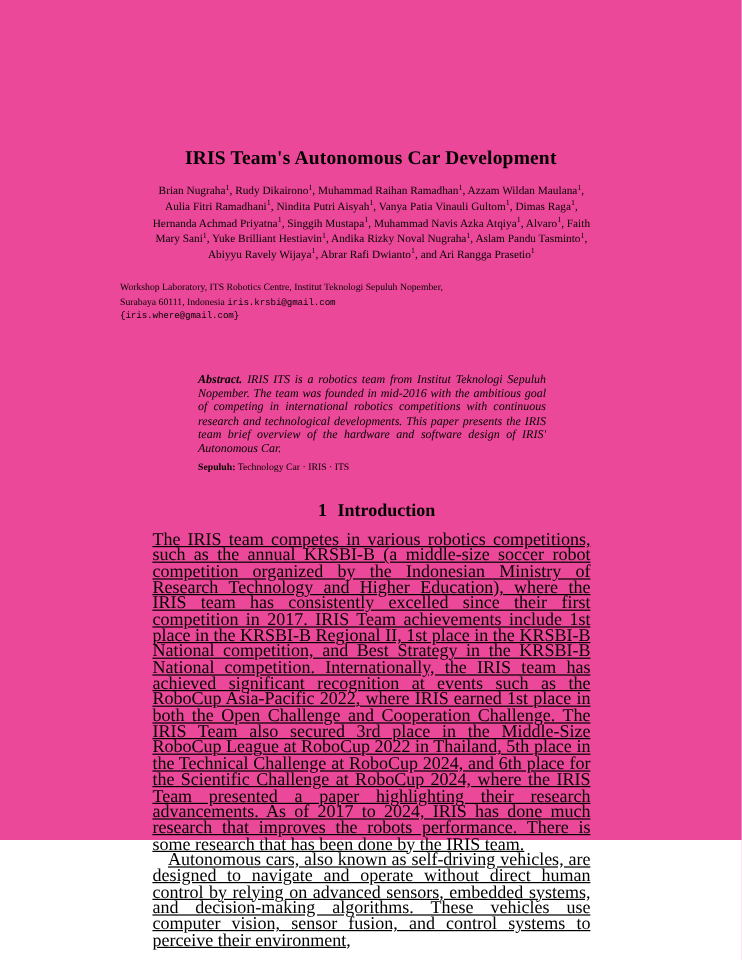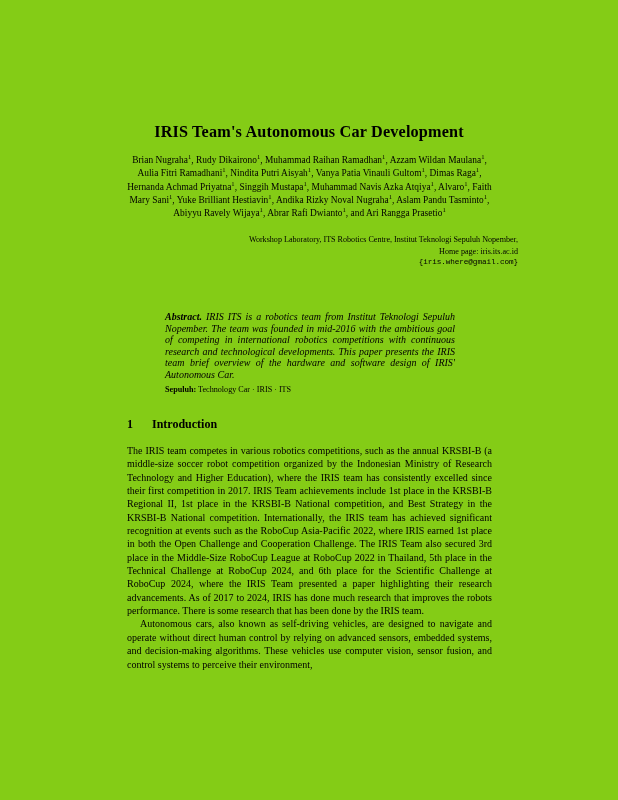--- a/index.html
+++ b/index.html
@@ -13,22 +13,22 @@
     height: 800px;
     overflow: hidden;
     font-family: "Liberation Serif", "DejaVu Serif", serif;
     color: #000000;
     -webkit-font-smoothing: antialiased;
   }
 
   .page {
     position: relative;
     width: 618px;
-    height: 800px;
-    background: #84cc16;
+    height: 700px;
+    background: #ec4899;
     box-sizing: border-box;
   }
 
   
   .title {
     position: absolute;
     left: 0;
     right: 0;
     top: 112px;
     text-align: center;
@@ -54,21 +54,21 @@
     vertical-align: 4px;
     line-height: 0;
   }
 
   
   .affiliation {
     position: absolute;
     left: 100px;
     width: 418px;
     top: 234px;
-    text-align: right;
+    text-align: left;
     font-size: 8.1px;
     line-height: 11.6px;
   }
   .affiliation .mono {
     font-family: "Liberation Mono", "DejaVu Sans Mono", monospace;
     font-size: 7.7px;
     letter-spacing: -0.1px;
   }
 
   
@@ -100,59 +100,64 @@
   .kw-sep {
     padding: 0 2px;
   }
 
   
   .section-heading {
     position: absolute;
     left: 127px;
     width: 365px;
     top: 417px;
-    font-size: 12px;
+    font-size: 15px;
     font-weight: bold;
     line-height: 1.2;
+    text-align: center;
   }
   .section-heading .num {
     display: inline-block;
     width: 25px;
   }
 
   
   .body-text {
     position: absolute;
     left: 127px;
     width: 365px;
     top: 444px;
-    font-size: 10px;
+    font-size: 15px;
     line-height: 13.35px;
     text-align: justify;
     text-justify: inter-word;
+    text-decoration: underline;
   }
   .body-text p {
     margin: 0;
   }
   .body-text p + p {
     text-indent: 13px;
   }
 </style>
 </head>
 <body>
 
 <div class="page">
 
   <h1 class="title">IRIS Team's Autonomous Car Development</h1>
 
   <div class="authors" id="author-list">Brian Nugraha<sup>1</sup>, Rudy Dikairono<sup>1</sup>, Muhammad Raihan Ramadhan<sup>1</sup>, Azzam Wildan Maulana<sup>1</sup>, Aulia Fitri Ramadhani<sup>1</sup>, Nindita Putri Aisyah<sup>1</sup>, Vanya Patia Vinauli Gultom<sup>1</sup>, Dimas Raga<sup>1</sup>, Hernanda Achmad Priyatna<sup>1</sup>, Singgih Mustapa<sup>1</sup>, Muhammad Navis Azka Atqiya<sup>1</sup>, Alvaro<sup>1</sup>, Faith Mary Sani<sup>1</sup>, Yuke Brilliant Hestiavin<sup>1</sup>, Andika Rizky Noval Nugraha<sup>1</sup>, Aslam Pandu Tasminto<sup>1</sup>, Abiyyu Ravely Wijaya<sup>1</sup>, Abrar Rafi Dwianto<sup>1</sup>, and Ari Rangga Prasetio<sup>1</sup></div>
 
   <div class="affiliation">
     <div>Workshop Laboratory, ITS Robotics Centre, Institut Teknologi Sepuluh Nopember,</div>
-    <div>Home page: iris.its.ac.id</div>
+    <div>
+      <span>Surabaya 60111, Indonesia</span>
+      <span class="mono">iris.krsbi@gmail.com</span>
+    </div>
     <div class="mono">{iris.where@gmail.com}</div>
   </div>
 
   <div class="abstract">
     <span class="lead">Abstract.</span>
     <span>IRIS ITS is a robotics team from Institut Teknologi Sepuluh Nopember. The team was founded in mid-2016 with the ambitious goal of competing in international robotics competitions with continuous research and technological developments. This paper presents the IRIS team brief overview of the hardware and software design of IRIS' Autonomous Car.</span>
   </div>
 
   <div class="keywords">
     <span class="lead">Sepuluh:</span>

